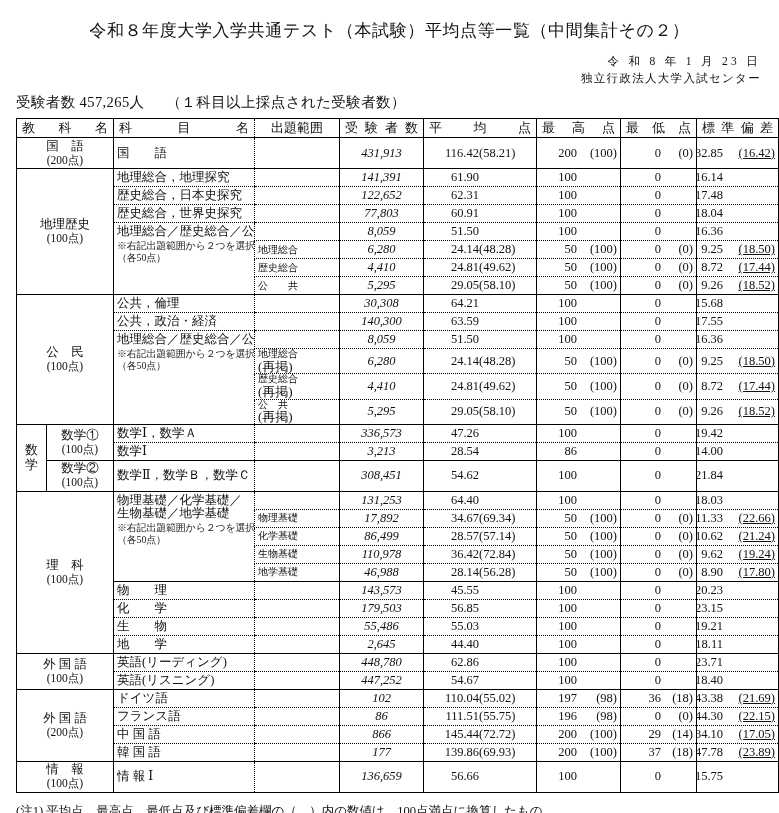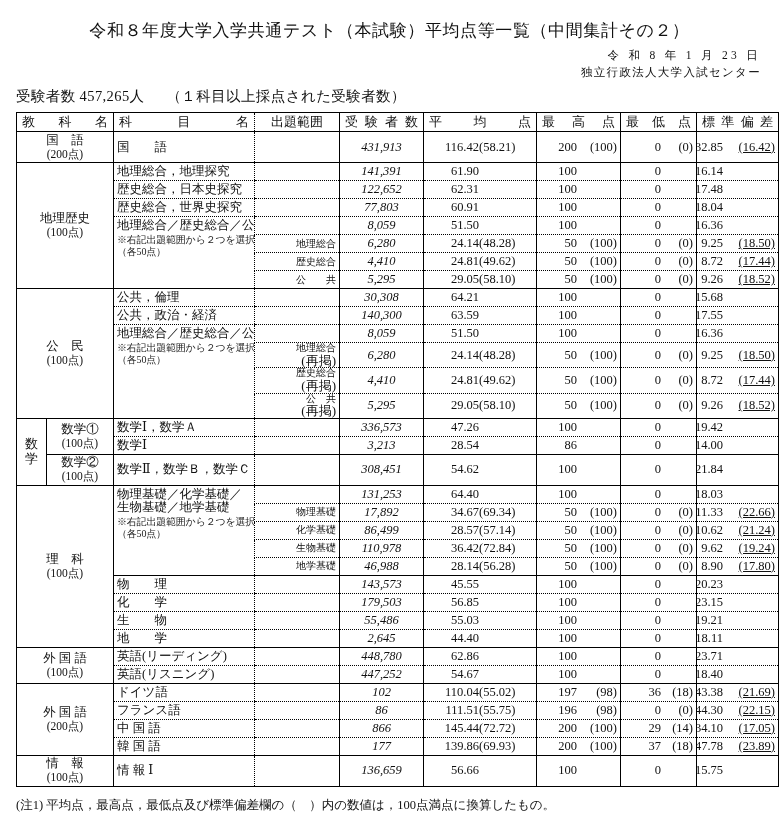--- a/index.html
+++ b/index.html
@@ -27,21 +27,21 @@
   
   .doc-title {
     text-align: center;
     font-size: 17px;
     letter-spacing: 0.6px;
     padding-top: 11px;
     font-weight: normal;
     white-space: nowrap;
   }
   .meta-block {
-    margin-top: 5px;
+    margin-top: 11px;
     padding-right: 10px;
     text-align: right;
     font-size: 11.5px;
     line-height: 1.45;
   }
   .meta-date {
     letter-spacing: 3.3px;
     white-space: nowrap;
   }
   .meta-org {
@@ -114,21 +114,21 @@
   .name-stack { line-height: 1.08; }
   .note-small {
     font-size: 10px;
     line-height: 1.15;
     letter-spacing: -0.2px;
     color: #222;
     display: block;
     margin-top: 1px;
   }
   .range-sub {
-    text-align: right;
+    text-align: left;
     font-size: 10px;
     line-height: 1.05;
   }
   .range-sub .re { font-size: 13px; display: block; }
 
   .vert {
     text-align: center;
     line-height: 1.15;
     font-size: 13px;
   }

